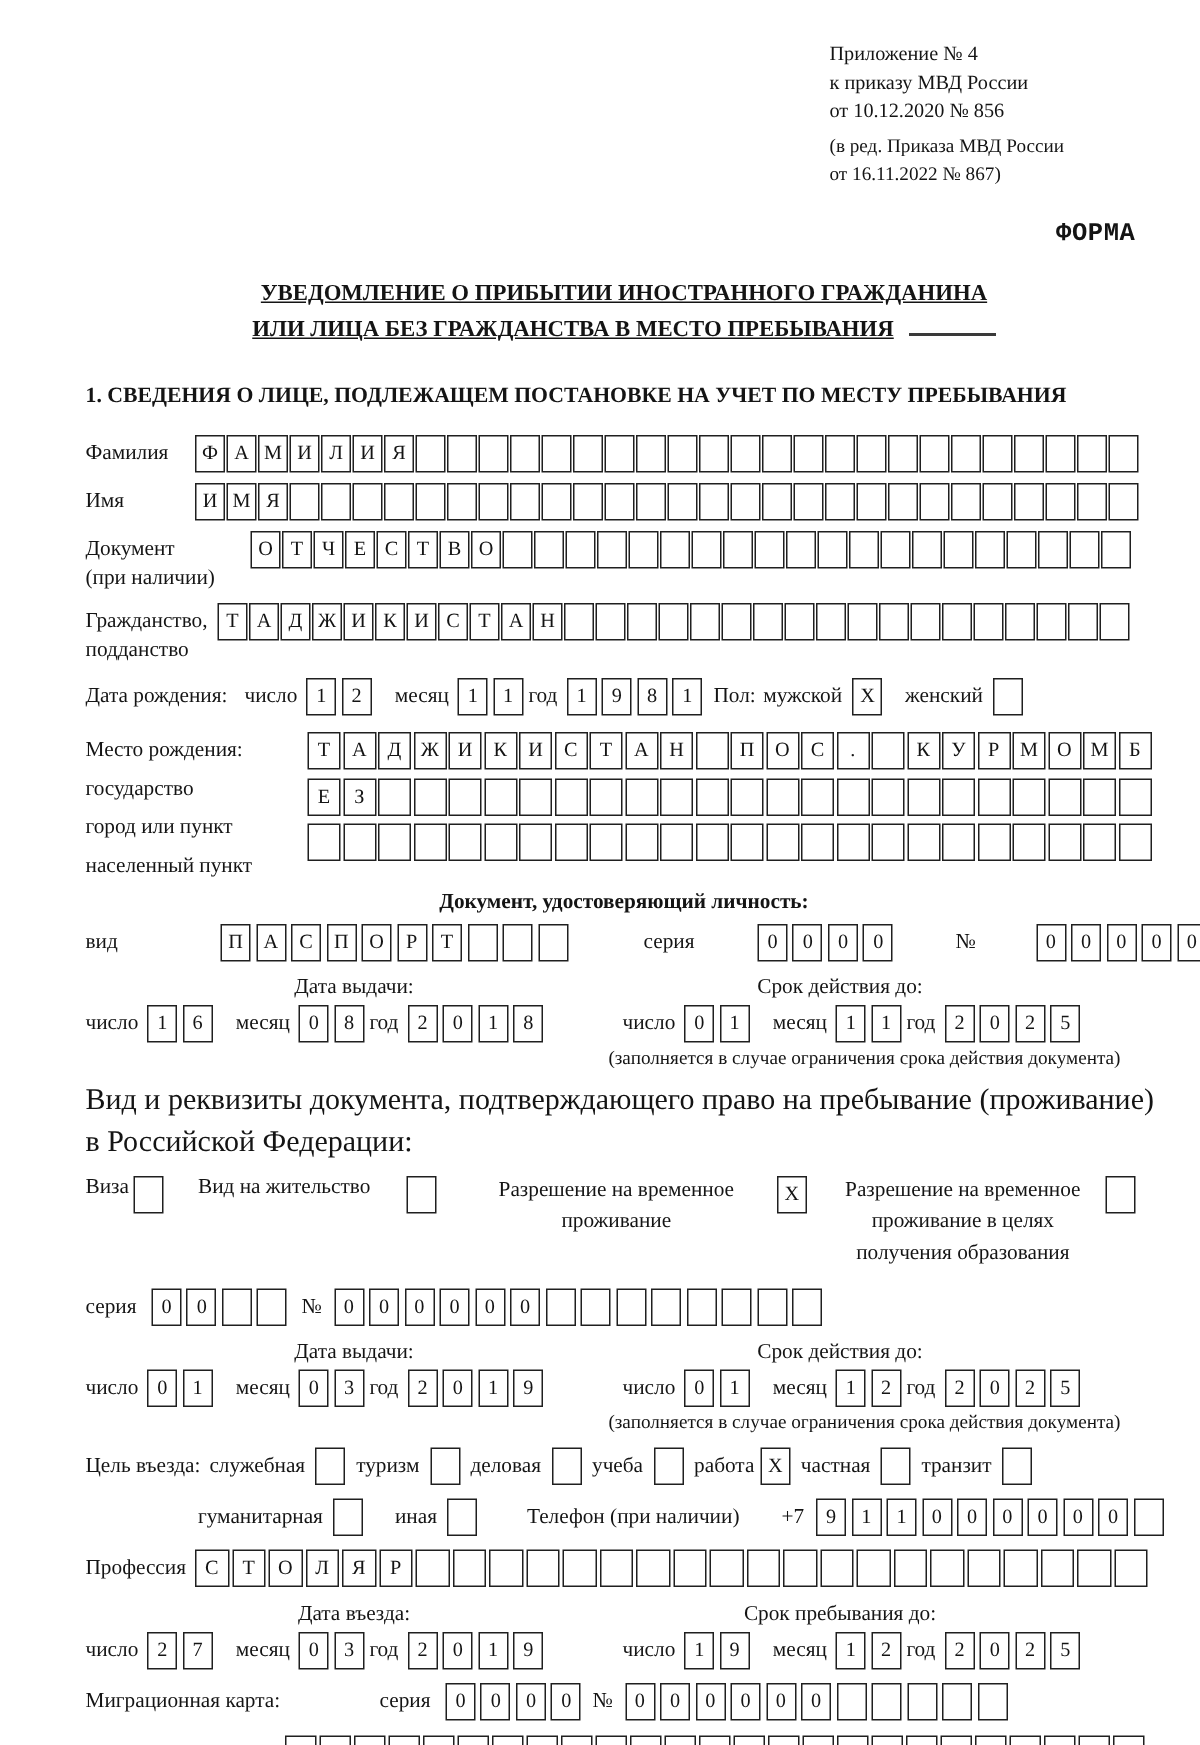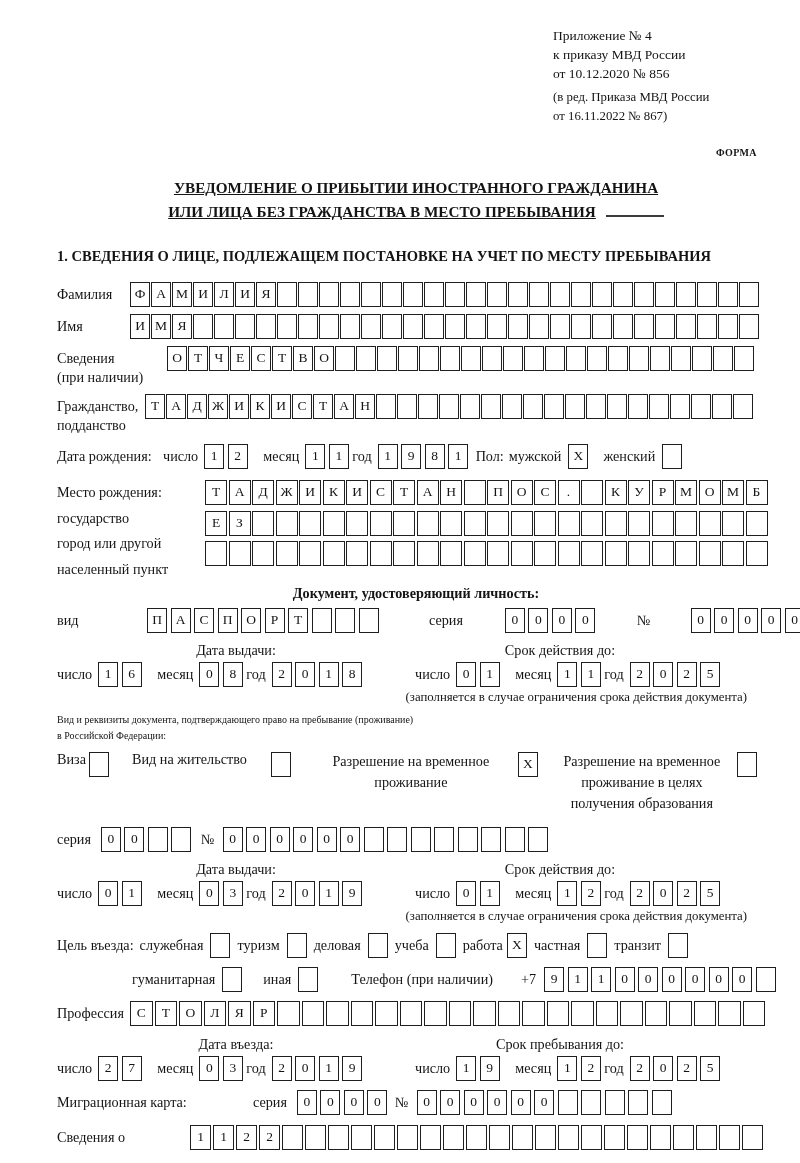--- a/index.html
+++ b/index.html
@@ -1,21 +1,21 @@
 <!DOCTYPE html>
 <html><head>
 <meta charset="utf-8">
 <style>
   html,body{margin:0;padding:0;background:#ffffff;color:#141414;}
   body{font-family:"Liberation Serif","DejaVu Serif",serif;}
   .page{width:800px;min-height:1163px;box-sizing:border-box;padding:26px 25px 18px 57px;background:#fff;}
 
   .hnote{margin-left:auto;width:222px;font-size:13.5px;line-height:1.42;}
   .hnote-edit{margin-top:5px;font-size:12.8px;}
-  .forma{text-align:right;font-weight:bold;font-size:10px;margin:22px 18px 0 0;letter-spacing:.4px;}
+  .forma{text-align:right;font-weight:bold;font-size:17px;margin:22px 18px 0 0;letter-spacing:.4px;font-family:Liberation Mono, monospace;}
 
   .title{text-align:center;font-weight:bold;font-size:15.2px;line-height:1.6;margin-top:18px;text-decoration:underline;}
   .blank{display:inline-block;width:58px;height:13px;border-bottom:2px solid #3a3a3a;margin-left:10px;}
 
   .sect{font-weight:bold;font-size:14.5px;margin:24px 0 17px;}
 
   .row{display:flex;align-items:center;margin-bottom:7px;font-size:14.2px;}
   .row.top{align-items:flex-start;}
   .lbl{flex:none;}
   .w73{width:73px;} .w110{width:110px;} .w88{width:88px;} .w148{width:148px;} .w133{width:133px;} .w56{width:56px;}
@@ -38,21 +38,21 @@
   .dgroup{display:flex;align-items:center;font-size:14.2px;}
   .dlbl{margin-right:6px;}
   .dgap{margin-left:12px;}
   .twocol{display:flex;align-items:flex-start;}
   .col-l{width:358px;flex:none;}
   .twocol-h{display:flex;font-size:14.2px;margin:2px 0 3px;}
   .twocol-h .hl{width:358px;flex:none;text-align:center;}
   .twocol-h .hr{flex:1;text-align:center;margin-right:70px;}
   .note-r{text-align:right;font-size:12.8px;margin:3px 28px 9px 0;}
 
-  .pline{font-size:10px;margin-bottom:5px;}
+  .pline{font-size:20px;margin-bottom:5px;}
   .optrow{margin:10px 0 6px;}
   .opt{display:flex;align-items:flex-start;flex:none;}
   .opt .cells{margin-top:1px;}
   .optc{text-align:center;line-height:1.45;}
   .pp{display:inline-flex;align-items:center;flex:none;margin-right:6px;}
   .mlr{margin:0 8px 0 13px;}
   .indent75{margin-left:75px;}
 </style>
 </head>
 <body>
@@ -146,21 +146,21 @@
         <span class="cell"></span>
         <span class="cell"></span>
         <span class="cell"></span>
         <span class="cell"></span>
         <span class="cell"></span>
         <span class="cell"></span>
       </span>
   </div>
 
   <div class="row top" style="margin-bottom:2px;">
-    <span class="lbl w110" style="line-height:25px;">Сведения</span>
+    <span class="lbl w110" style="line-height:25px;">Документ</span>
     <span class="cells">
         <span class="cell">О</span>
         <span class="cell">Т</span>
         <span class="cell">Ч</span>
         <span class="cell">Е</span>
         <span class="cell">С</span>
         <span class="cell">Т</span>
         <span class="cell">В</span>
         <span class="cell">О</span>
         <span class="cell"></span>
@@ -250,21 +250,21 @@
     <span class="lbl" style="margin-left:14px;">женский</span>
     <span class="cells cb">
         <span class="cell"></span>
       </span>
   </div>
 
   <div class="row top" style="margin-bottom:3px;">
     <div class="lblcol w148">
       <div>Место рождения:</div>
       <div>государство</div>
-      <div>город или другой</div>
+      <div>город или пункт</div>
       <div>населенный пункт</div>
     </div>
     <div class="cellrows">
       <div class="cells c24">
           <span class="cell">Т</span>
           <span class="cell">А</span>
           <span class="cell">Д</span>
           <span class="cell">Ж</span>
           <span class="cell">И</span>
           <span class="cell">К</span>

